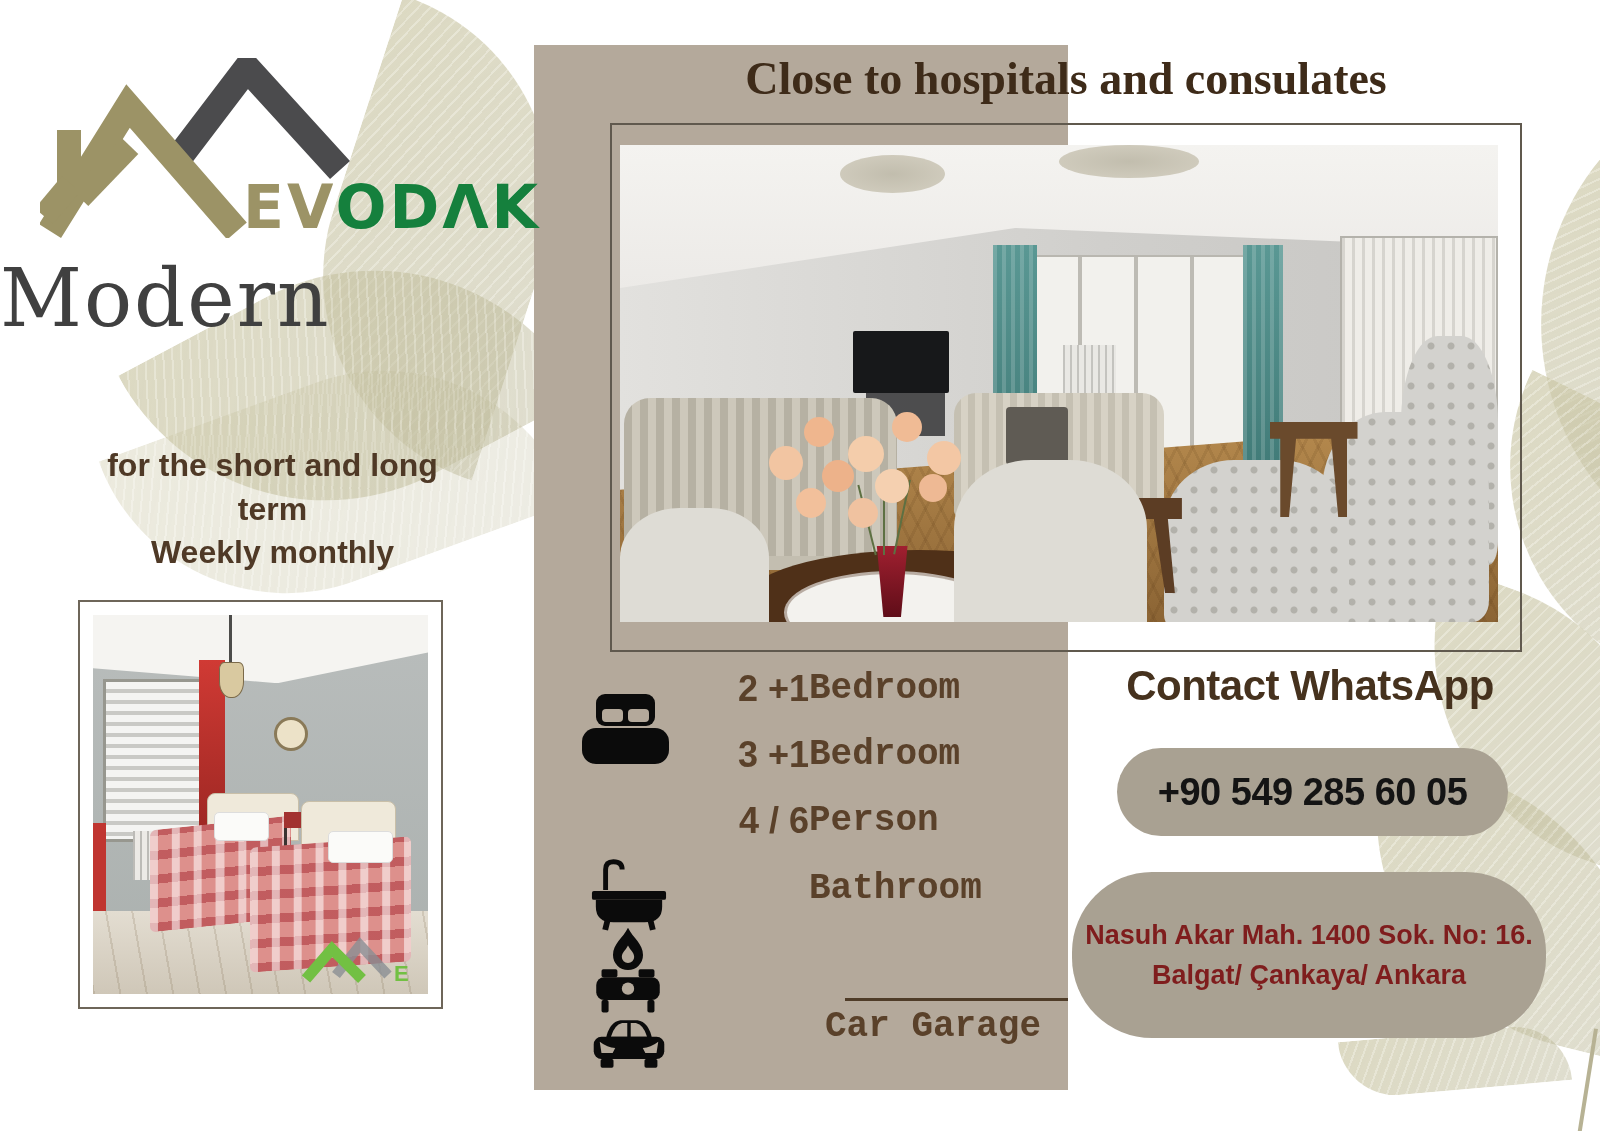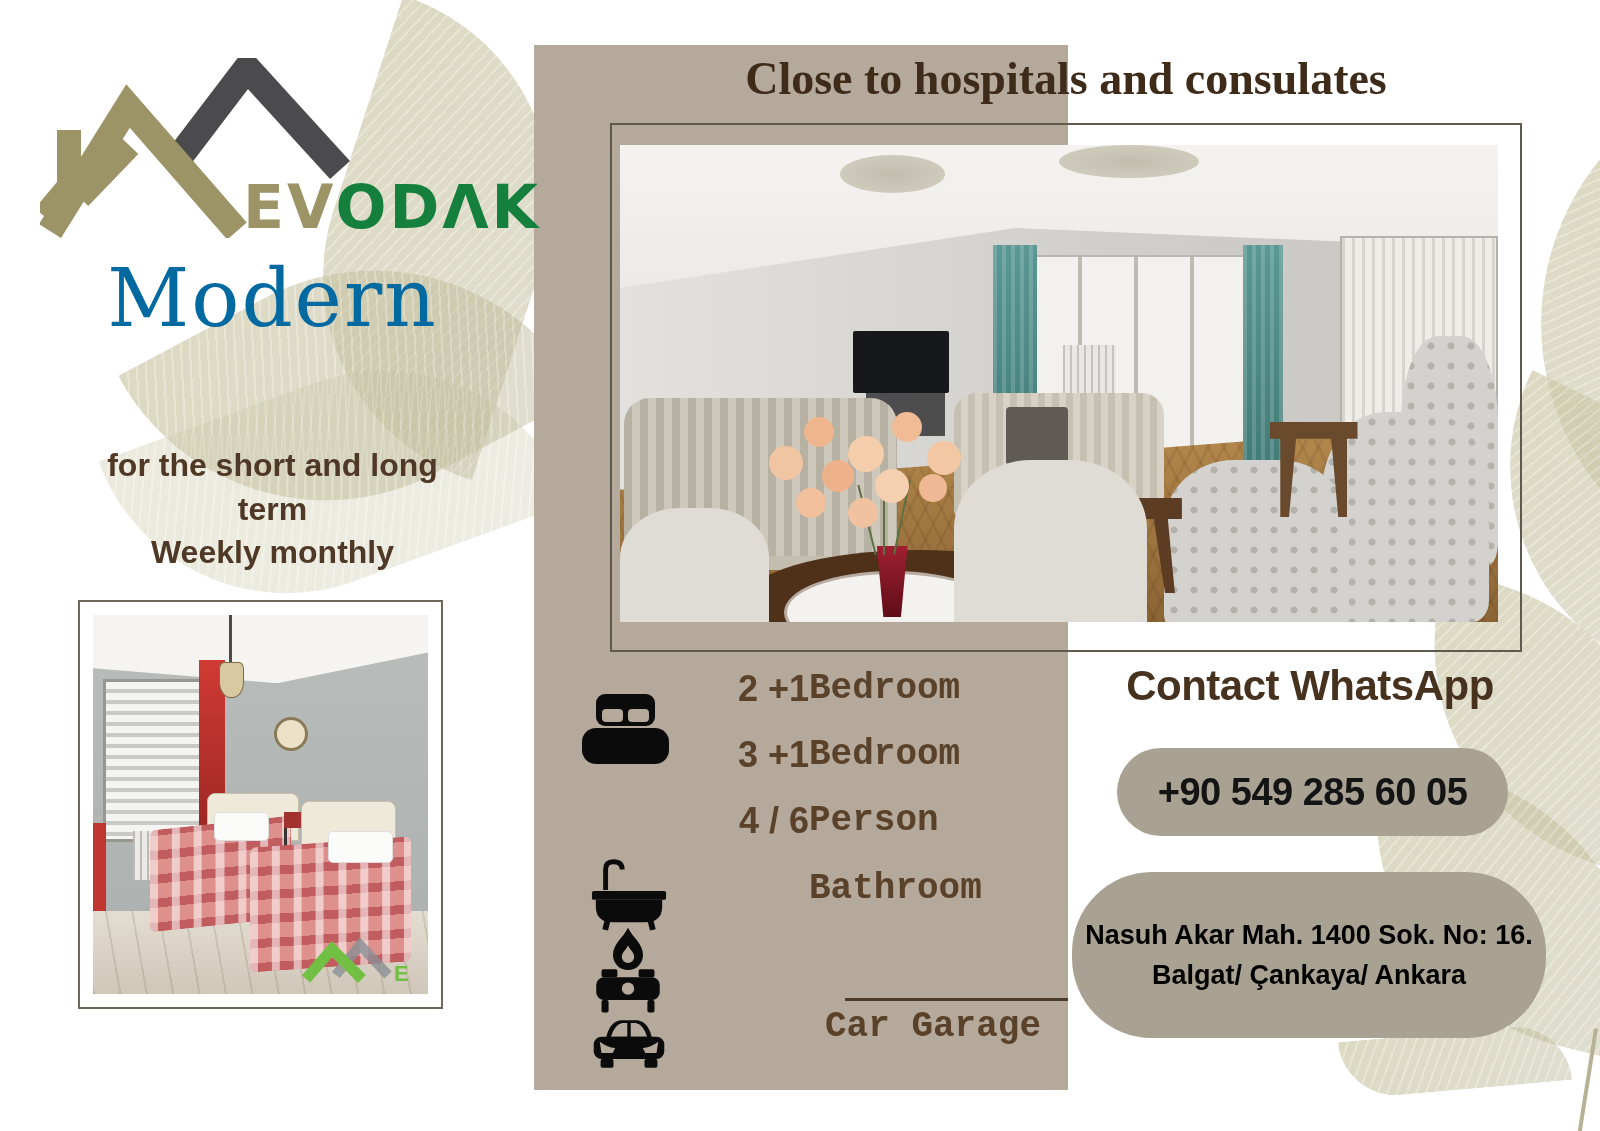--- a/index.html
+++ b/index.html
@@ -17,21 +17,21 @@
 
   
   .band{position:absolute;left:534px;top:45px;width:534px;height:1045px;background:#b4a99b;}
 
   
   .logo-svg{position:absolute;left:40px;top:58px;width:320px;height:180px;}
   .brand{position:absolute;left:243px;top:172px;font-size:60px;font-weight:800;
          letter-spacing:3px;font-family:"DejaVu Sans",sans-serif;}
   .brand .p1{color:#9c9366;}
   .brand .p2{color:#15803d;}
-  .title{position:absolute;left:0;width:545px;text-align:center;color:#0369a1;
+  .title{position:absolute;left:0;width:545px;color:#404040;
          font-family:"DejaVu Serif",serif;font-weight:400;letter-spacing:2px;}
   .title.l1{top:252px;font-size:80px;}
   .title.l2{top:346px;font-size:80px;}
   .tagline{position:absolute;left:0;top:444px;width:545px;text-align:center;color:#4f3926;
            font-size:32px;font-weight:700;line-height:1.36;}
 
   
   .bedroom-frame{position:absolute;left:78px;top:600px;width:365px;height:409px;
                  background:#ffffff;border:2px solid #6e6659;box-sizing:border-box;}
   .bedroom-photo{position:absolute;inset:13px;overflow:hidden;background:linear-gradient(180deg,#b9bdbc,#aab0ae);}
@@ -130,21 +130,21 @@
   .fdivider{position:absolute;left:845px;top:998px;width:223px;height:3px;background:#4f3c28;}
 
   
   .contact-heading{position:absolute;left:1090px;top:662px;width:440px;text-align:center;
                    color:#46321e;font-size:42px;font-weight:800;letter-spacing:-.5px;}
   .phone-pill{position:absolute;left:1117px;top:748px;width:391px;height:88px;border-radius:46px;
               background:#a9a192;display:flex;align-items:center;justify-content:center;
               color:#141414;font-size:38px;font-weight:800;letter-spacing:-.5px;}
   .address-box{position:absolute;left:1072px;top:872px;width:474px;height:166px;border-radius:80px;
                background:#a9a192;display:flex;flex-direction:column;align-items:center;justify-content:center;
-               color:#000000;font-size:27px;font-weight:800;line-height:1.5;text-align:center;}
+               color:#7f1d1d;font-size:27px;font-weight:800;line-height:1.5;text-align:center;}
 </style>
 </head>
 <body>
 
 <div class="poster">
 
   <div class="leaf" style="left:330px;top:18px;width:215px;height:440px;transform:rotate(18deg);"></div>
   <div class="leaf" style="left:150px;top:268px;width:400px;height:235px;transform:rotate(-28deg);"></div>
   <div class="leaf soft" style="left:120px;top:382px;width:430px;height:200px;transform:rotate(-20deg);"></div>
   <div class="leaf" style="left:1488px;top:210px;width:260px;height:260px;transform:rotate(40deg);"></div>

